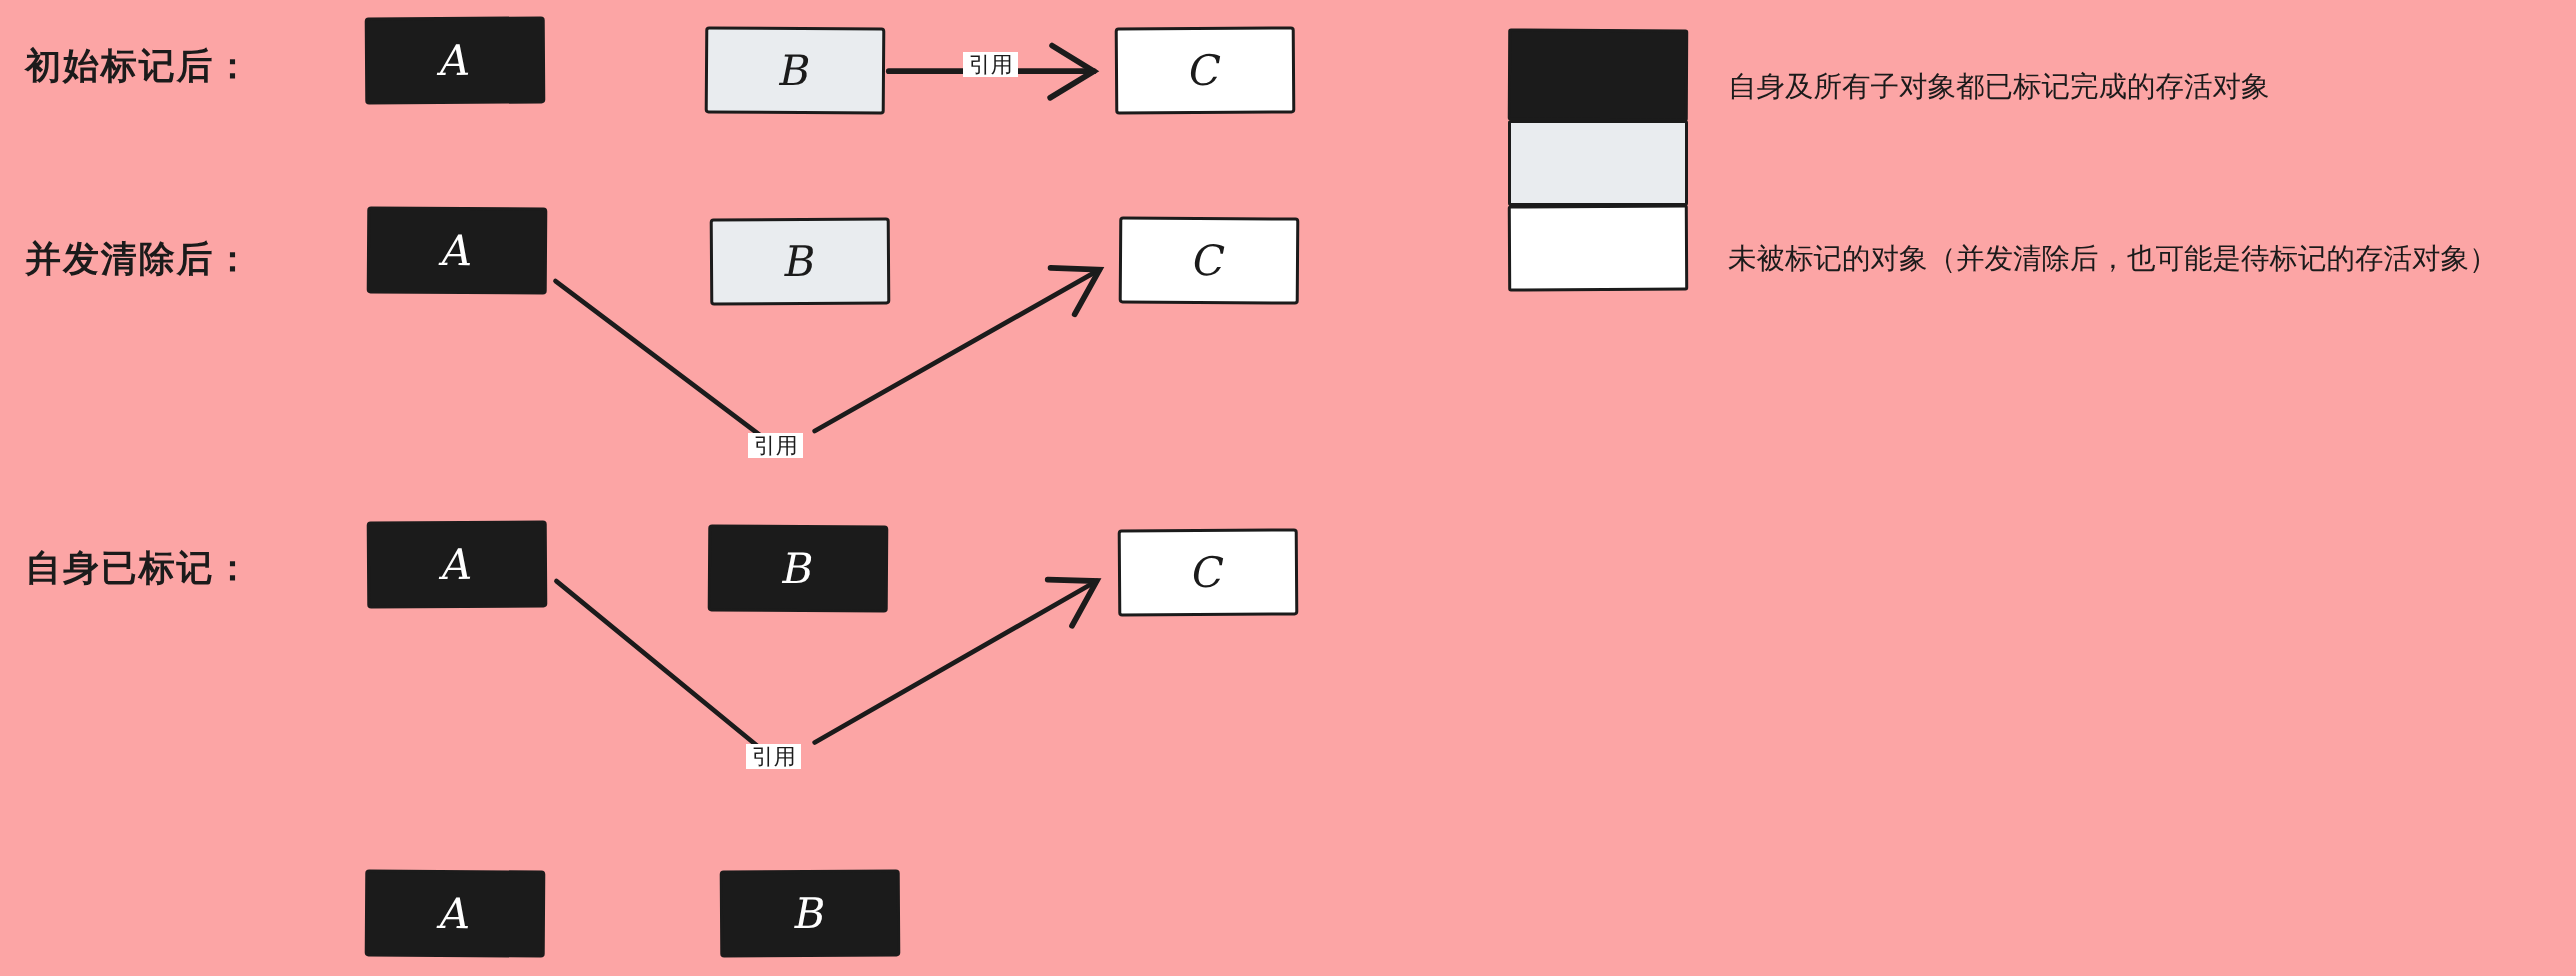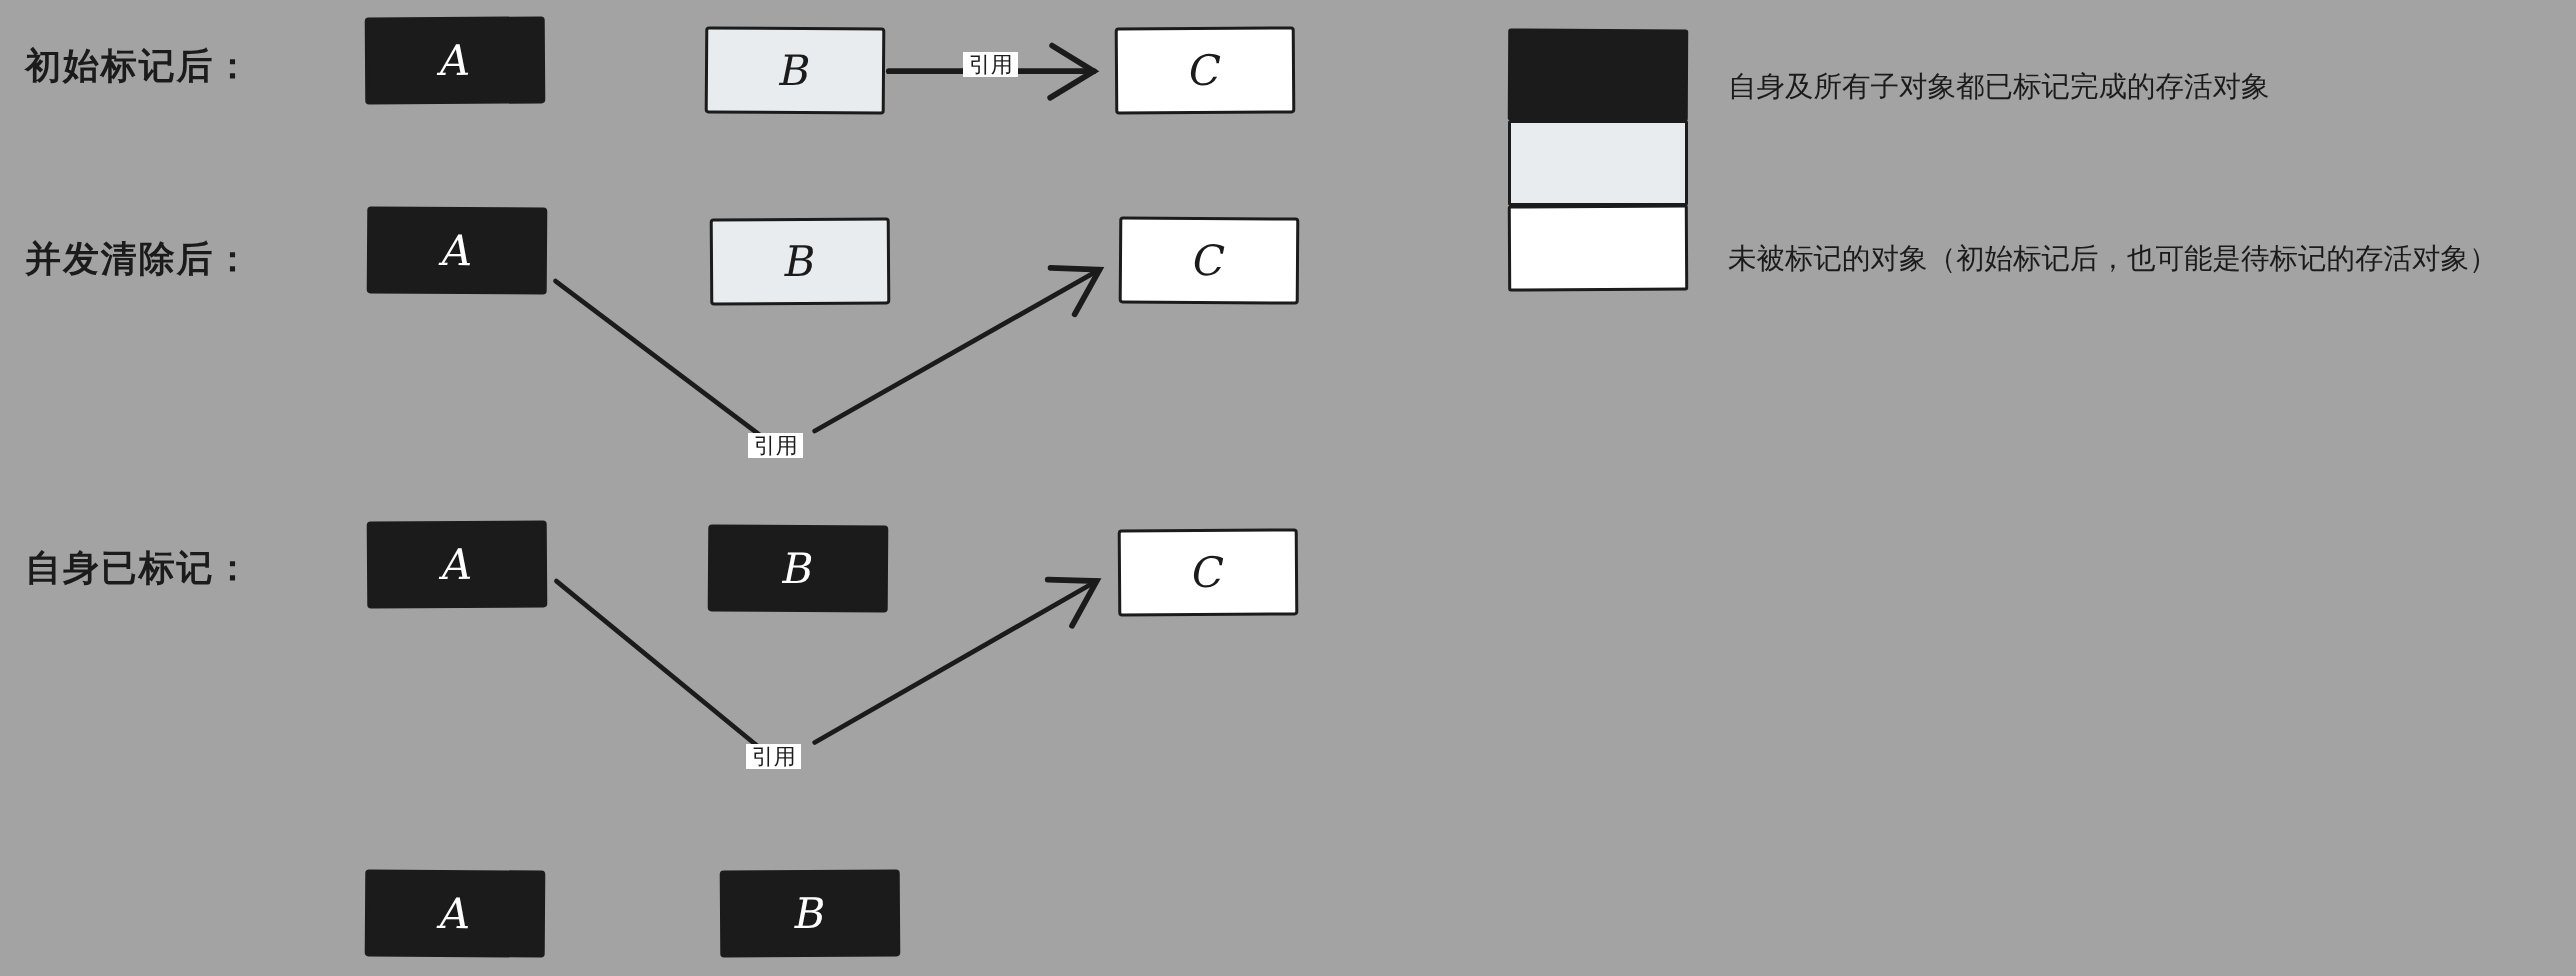--- a/index.html
+++ b/index.html
@@ -1,20 +1,20 @@
 <!DOCTYPE html>
 <html style="font-size:15px"><head>
 <meta charset="utf-8">
 <style>
   html, body { margin: 0; padding: 0; background: #ffffff; }
   #canvas {
     position: relative;
     width: 2576px;
     height: 976px;
-    background: #a3a3a3;
+    background: #fca5a5;
     font-family: "Liberation Sans", sans-serif;
     color: #1b1b1b;
     overflow: hidden;
   }
   
   .row-label {
     position: absolute;
     left: 25px;
     font-size: 36px;
     font-weight: bold;
@@ -143,16 +143,16 @@
   </div>
   <div class="obj black tilt-a" style="left:720px; top:870px">
     <span>B</span>
   </div>
 
   <div class="legend-swatch" style="top:28.5px; height:92px; background:#1b1b1b; transform:rotate(0.3deg)"></div>
   <div class="legend-swatch" style="top:120px; height:86px; background:#e9ecef"></div>
   <div class="legend-swatch" style="top:205px; height:86px; background:#ffffff; transform:rotate(-0.3deg)"></div>
 
   <div class="legend-text" style="top:69px">自身及所有子对象都已标记完成的存活对象</div>
-  <div class="legend-text" style="top:241px">未被标记的对象（初始标记后，也可能是待标记的存活对象）</div>
+  <div class="legend-text" style="top:241px">未被标记的对象（并发清除后，也可能是待标记的存活对象）</div>
 
 </div>
 
 
 </body></html>

